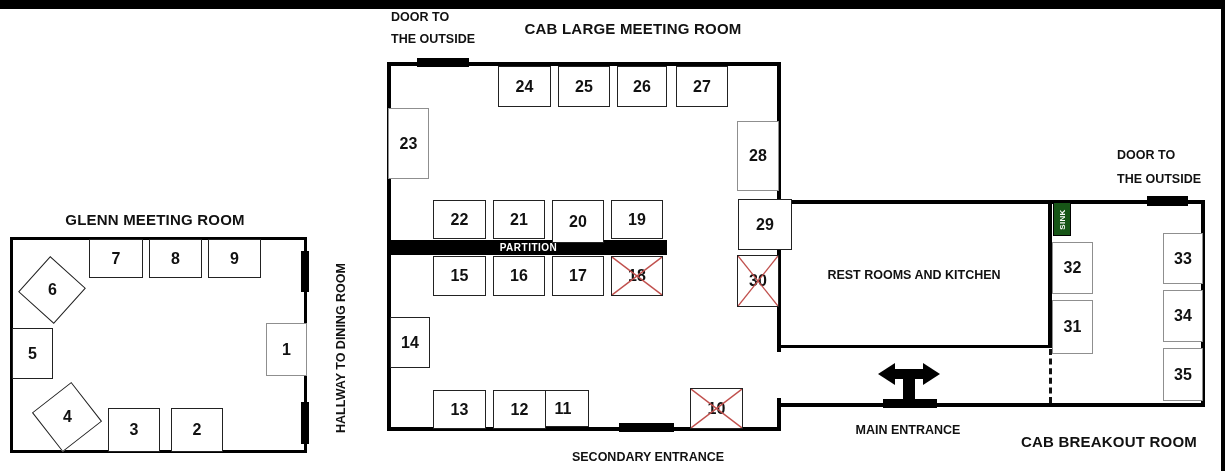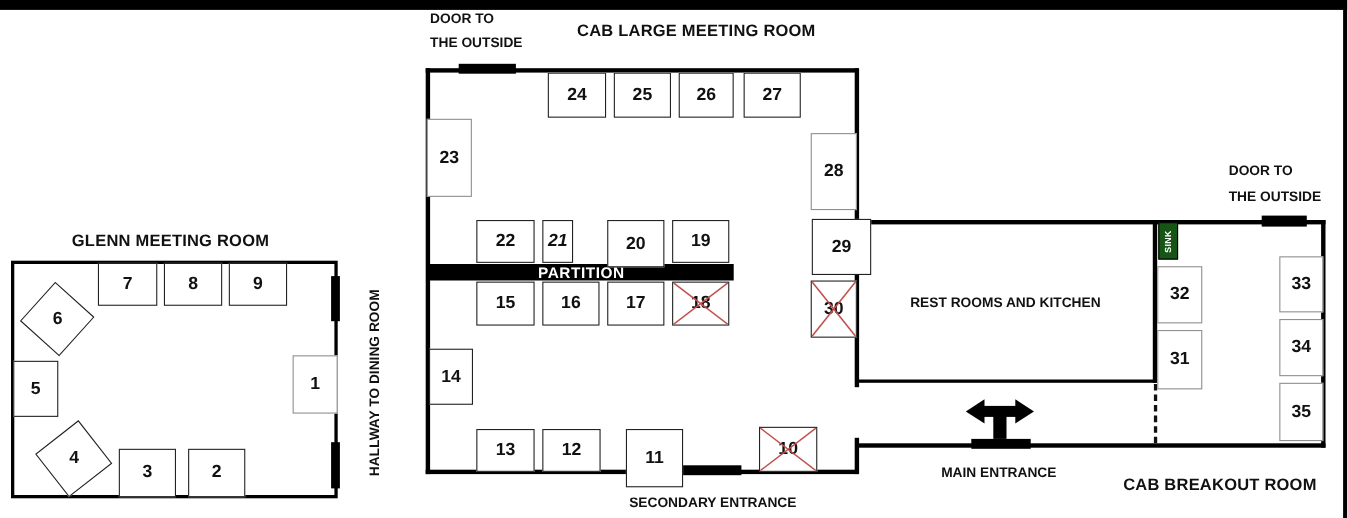--- a/index.html
+++ b/index.html
@@ -23,21 +23,21 @@
     stroke:#c0504d; stroke-width:1.4; pointer-events:none;
   }
   .lbl { position:absolute; font-weight:bold; color:#111; white-space:nowrap; }
   .title { font-size:15px; letter-spacing:0.2px; }
   .small { font-size:12.5px; }
   .centered { transform:translate(-50%,-50%); }
   .vertical { transform:translate(-50%,-50%) rotate(-90deg); }
   #partition-bar {
     position:absolute; left:390px; top:240px; width:277px; height:15px; background:#000;
     display:flex; align-items:center; justify-content:center;
-    color:#fff; font-weight:bold; font-size:14px; letter-spacing:0.5px;
+    color:#fff; font-weight:bold; font-size:10px; letter-spacing:0.5px;
   }
   #sink-box {
     position:absolute; left:1053px; top:202px; width:18px; height:34px;
     background:#175517; border:1.5px solid #000; box-sizing:border-box;
     display:flex; align-items:center; justify-content:center;
   }
   #sink-box span {
     color:#fff; font-weight:bold; font-size:8px; transform:rotate(-90deg); letter-spacing:0.3px;
   }
   #entrance-arrow { position:absolute; left:878px; top:361px; }
@@ -134,21 +134,21 @@
       <div class="table" style="left: 208px; top: 239px; width: 53px; height: 39px;">
         <span>9</span>
       </div>
       <div class="table" style="left: 690px; top: 388px; width: 53px; height: 41px;">
         <span>10</span>
         <svg viewBox="0 0 100 100" preserveAspectRatio="none" class="cross" style="stroke: rgb(192, 80, 77);">
           <line x1="0" y1="0" x2="100" y2="100" vector-effect="non-scaling-stroke"></line>
           <line x1="100" y1="0" x2="0" y2="100" vector-effect="non-scaling-stroke"></line>
         </svg>
       </div>
-      <div class="table" style="left: 569px; top: 390px; width: 52px; height: 53px;">
+      <div class="table" style="left: 537px; top: 390px; width: 52px; height: 37px;">
         <span>11</span>
       </div>
       <div class="table" style="left: 493px; top: 390px; width: 53px; height: 39px;">
         <span>12</span>
       </div>
       <div class="table" style="left: 433px; top: 390px; width: 53px; height: 39px;">
         <span>13</span>
       </div>
       <div class="table" style="left: 390px; top: 317px; width: 40px; height: 51px;">
         <span>14</span>
@@ -168,21 +168,21 @@
           <line x1="0" y1="0" x2="100" y2="100" vector-effect="non-scaling-stroke"></line>
           <line x1="100" y1="0" x2="0" y2="100" vector-effect="non-scaling-stroke"></line>
         </svg>
       </div>
       <div class="table" style="left: 611px; top: 200px; width: 52px; height: 39px;">
         <span>19</span>
       </div>
       <div class="table" style="left: 552px; top: 200px; width: 52px; height: 43px;">
         <span>20</span>
       </div>
-      <div class="table" style="left: 493px; top: 200px; width: 28px; height: 39px; font-style: italic;">
+      <div class="table" style="left: 493px; top: 200px; width: 52px; height: 39px;">
         <span>21</span>
       </div>
       <div class="table" style="left: 433px; top: 200px; width: 53px; height: 39px;">
         <span>22</span>
       </div>
       <div class="table gray" style="left: 388px; top: 108px; width: 41px; height: 71px;">
         <span>23</span>
       </div>
       <div class="table" style="left: 498px; top: 66px; width: 53px; height: 41px;">
         <span>24</span>

